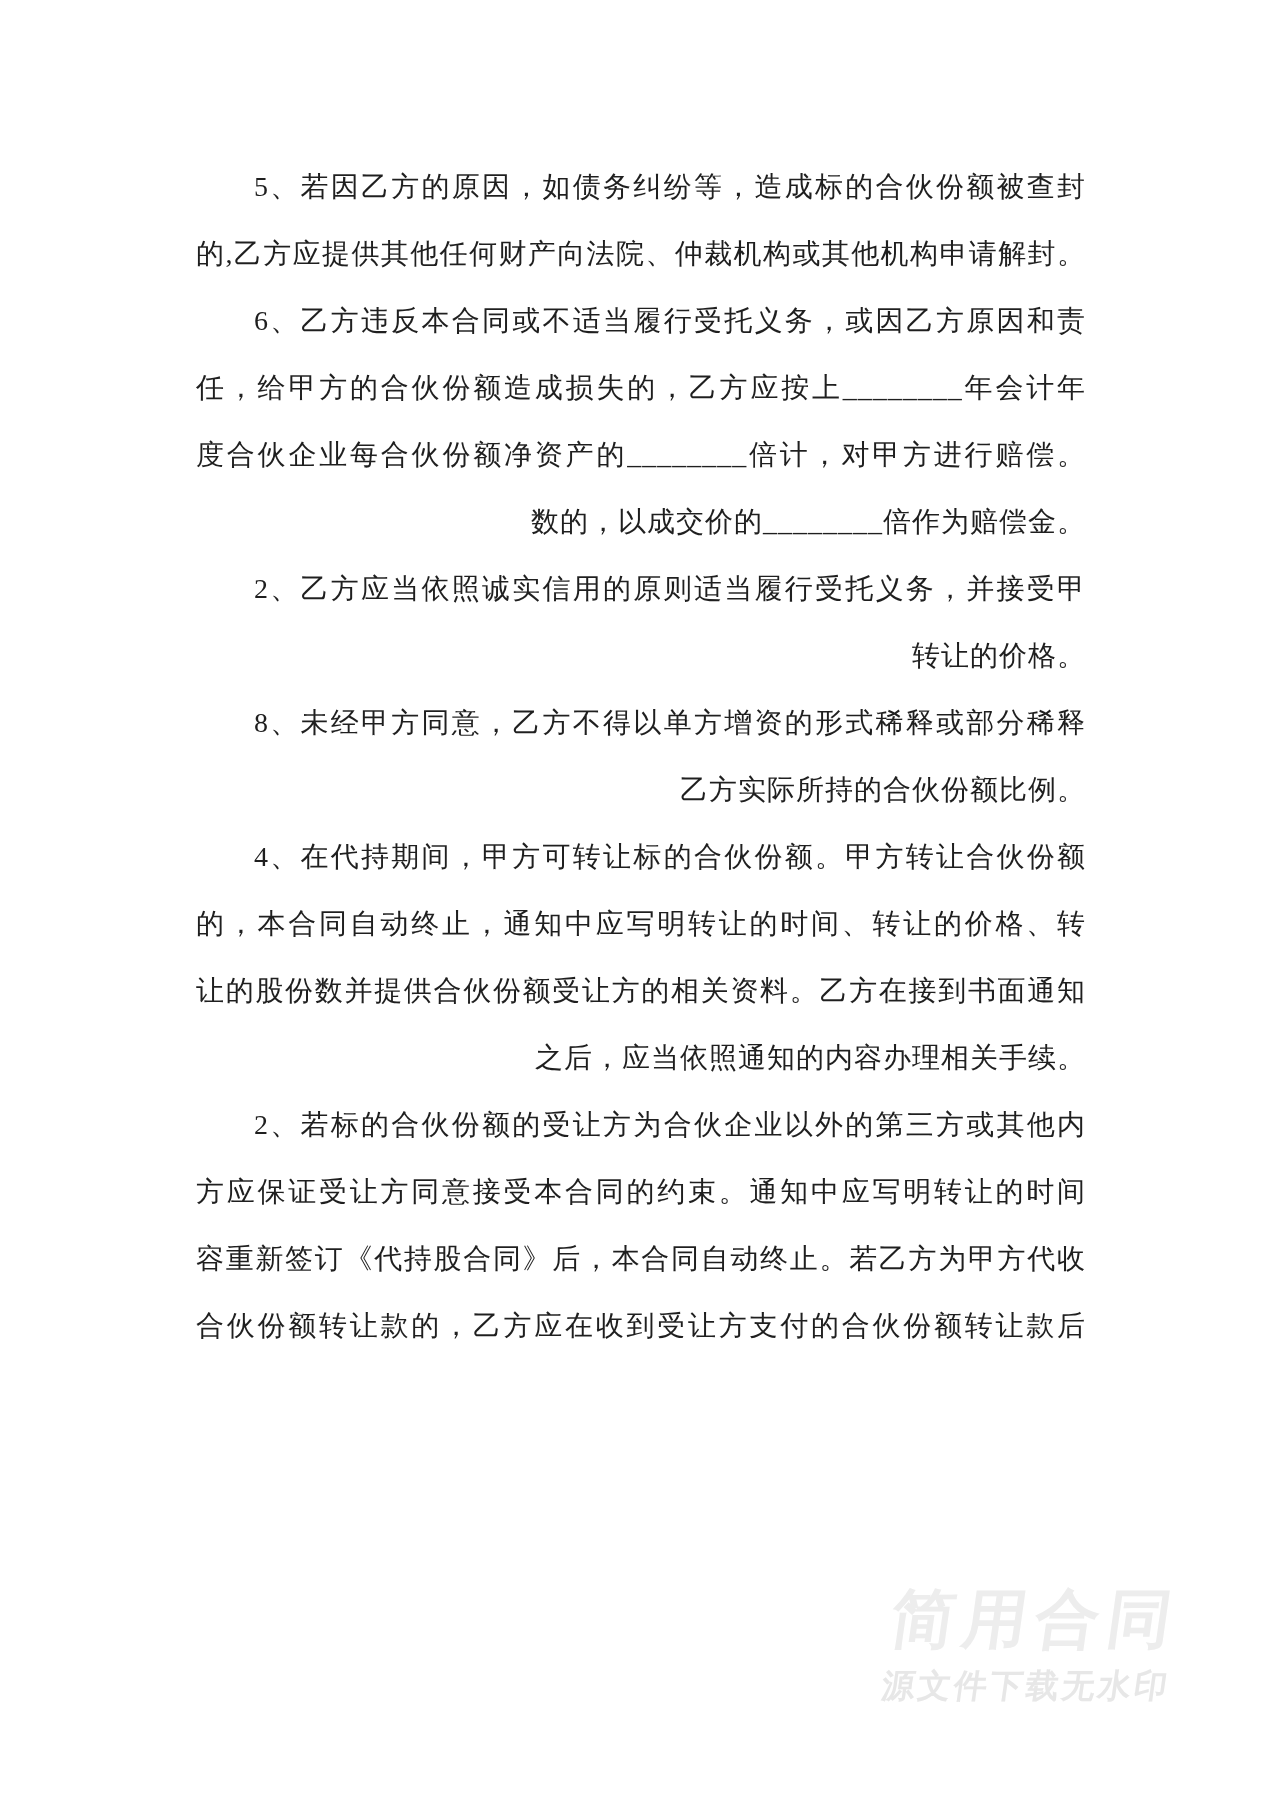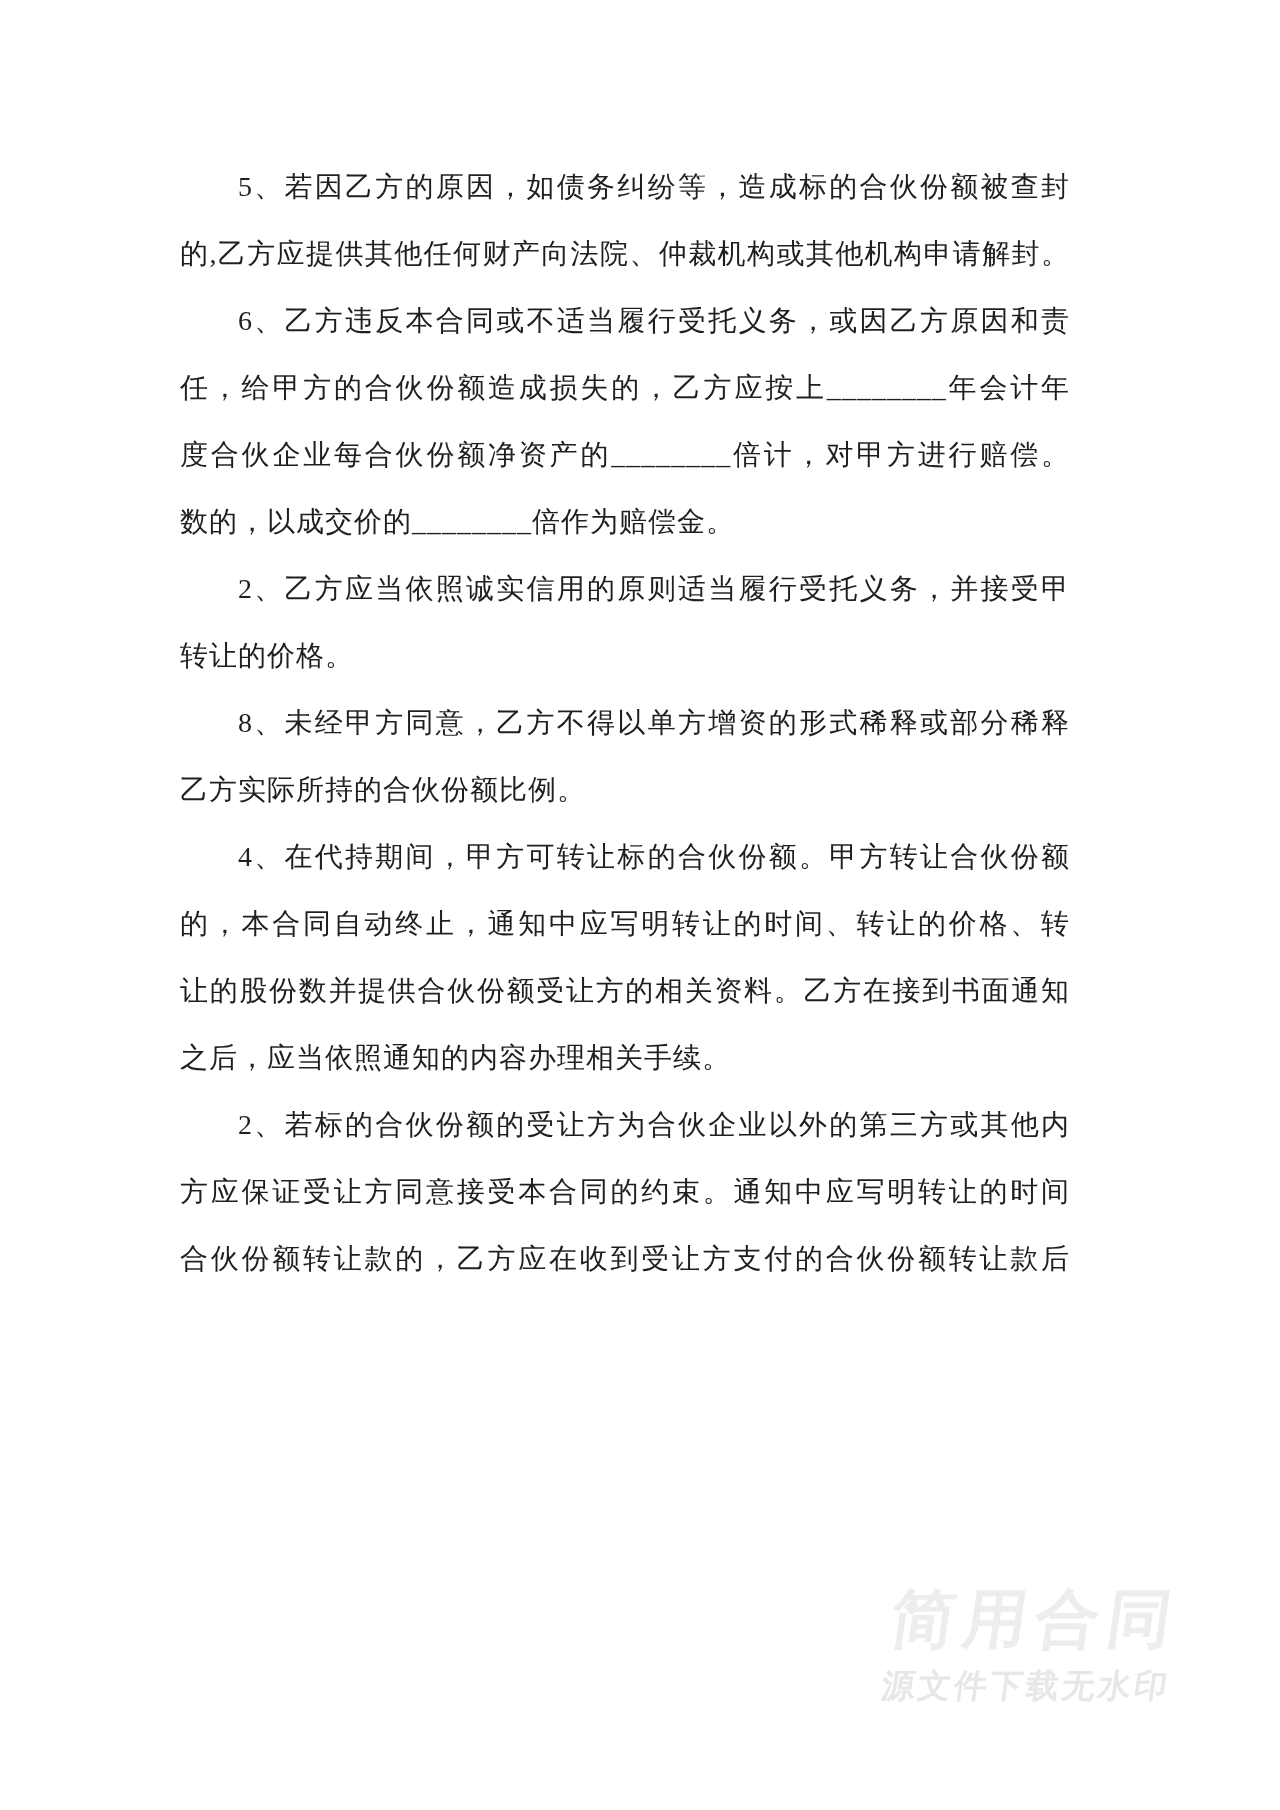--- a/index.html
+++ b/index.html
@@ -10,32 +10,32 @@
   .page {
     position: relative;
     width: 1280px;
     height: 1810px;
     background: #ffffff;
     overflow: hidden;
     font-family: "Liberation Serif", "DejaVu Serif", serif;
   }
   .text-block {
     position: absolute;
-    left: 180px;
+    left: 196px;
     top: 153px;
     width: 890px;
     font-size: 28px;
     line-height: 67px;
     letter-spacing: 1px;
     color: #1f1f1f;
   }
   .line {
     height: 67px;
     overflow: hidden;
-    text-align: left;
+    text-align: right;
   }
   .line.fill {
     text-align: justify;
     text-align-last: justify;
   }
   .line.indent {
     text-indent: 58px;
   }
   .line.bold {
     font-weight: bold;
@@ -78,19 +78,20 @@
       <div class="line indent fill">2、乙方应当依照诚实信用的原则适当履行受托义务，并接受甲</div>
       <div class="line">转让的价格。</div>
       <div class="line indent fill">8、未经甲方同意，乙方不得以单方增资的形式稀释或部分稀释</div>
       <div class="line">乙方实际所持的合伙份额比例。</div>
       <div class="line indent fill">4、在代持期间，甲方可转让标的合伙份额。甲方转让合伙份额</div>
       <div class="line fill">的，本合同自动终止，通知中应写明转让的时间、转让的价格、转</div>
       <div class="line fill">让的股份数并提供合伙份额受让方的相关资料。乙方在接到书面通知</div>
       <div class="line">之后，应当依照通知的内容办理相关手续。</div>
       <div class="line indent fill">2、若标的合伙份额的受让方为合伙企业以外的第三方或其他内</div>
       <div class="line fill">方应保证受让方同意接受本合同的约束。通知中应写明转让的时间</div>
+      <div class="line fill">容重新签订《代持股合同》后，本合同自动终止。若乙方为甲方代收</div>
       <div class="line fill">合伙份额转让款的，乙方应在收到受让方支付的合伙份额转让款后</div>
     </div>
   <div class="watermark">
     <div class="wm-title" style="color: rgb(237, 237, 237);">简用合同</div>
     <div class="wm-subtitle" style="color: rgb(231, 231, 231);">源文件下载无水印</div>
   </div>
 </div>
 
 </body></html>

